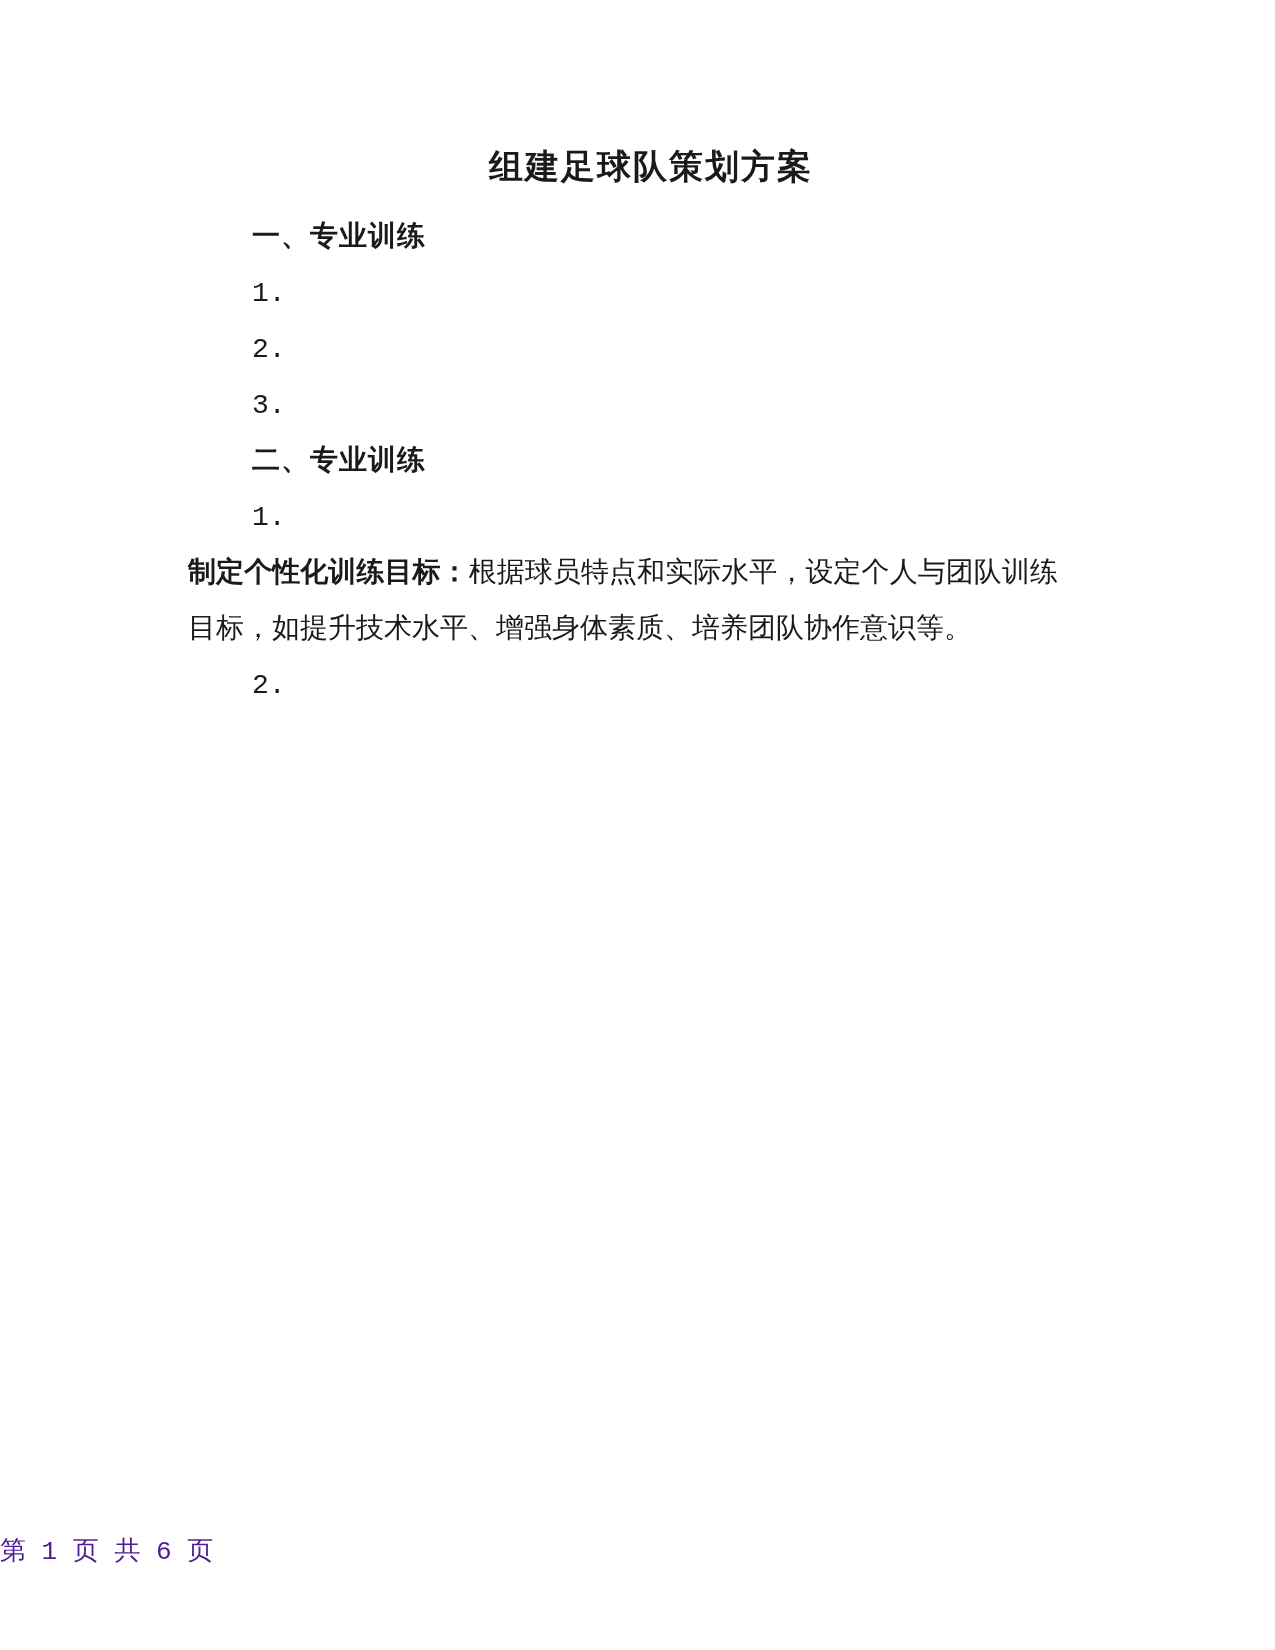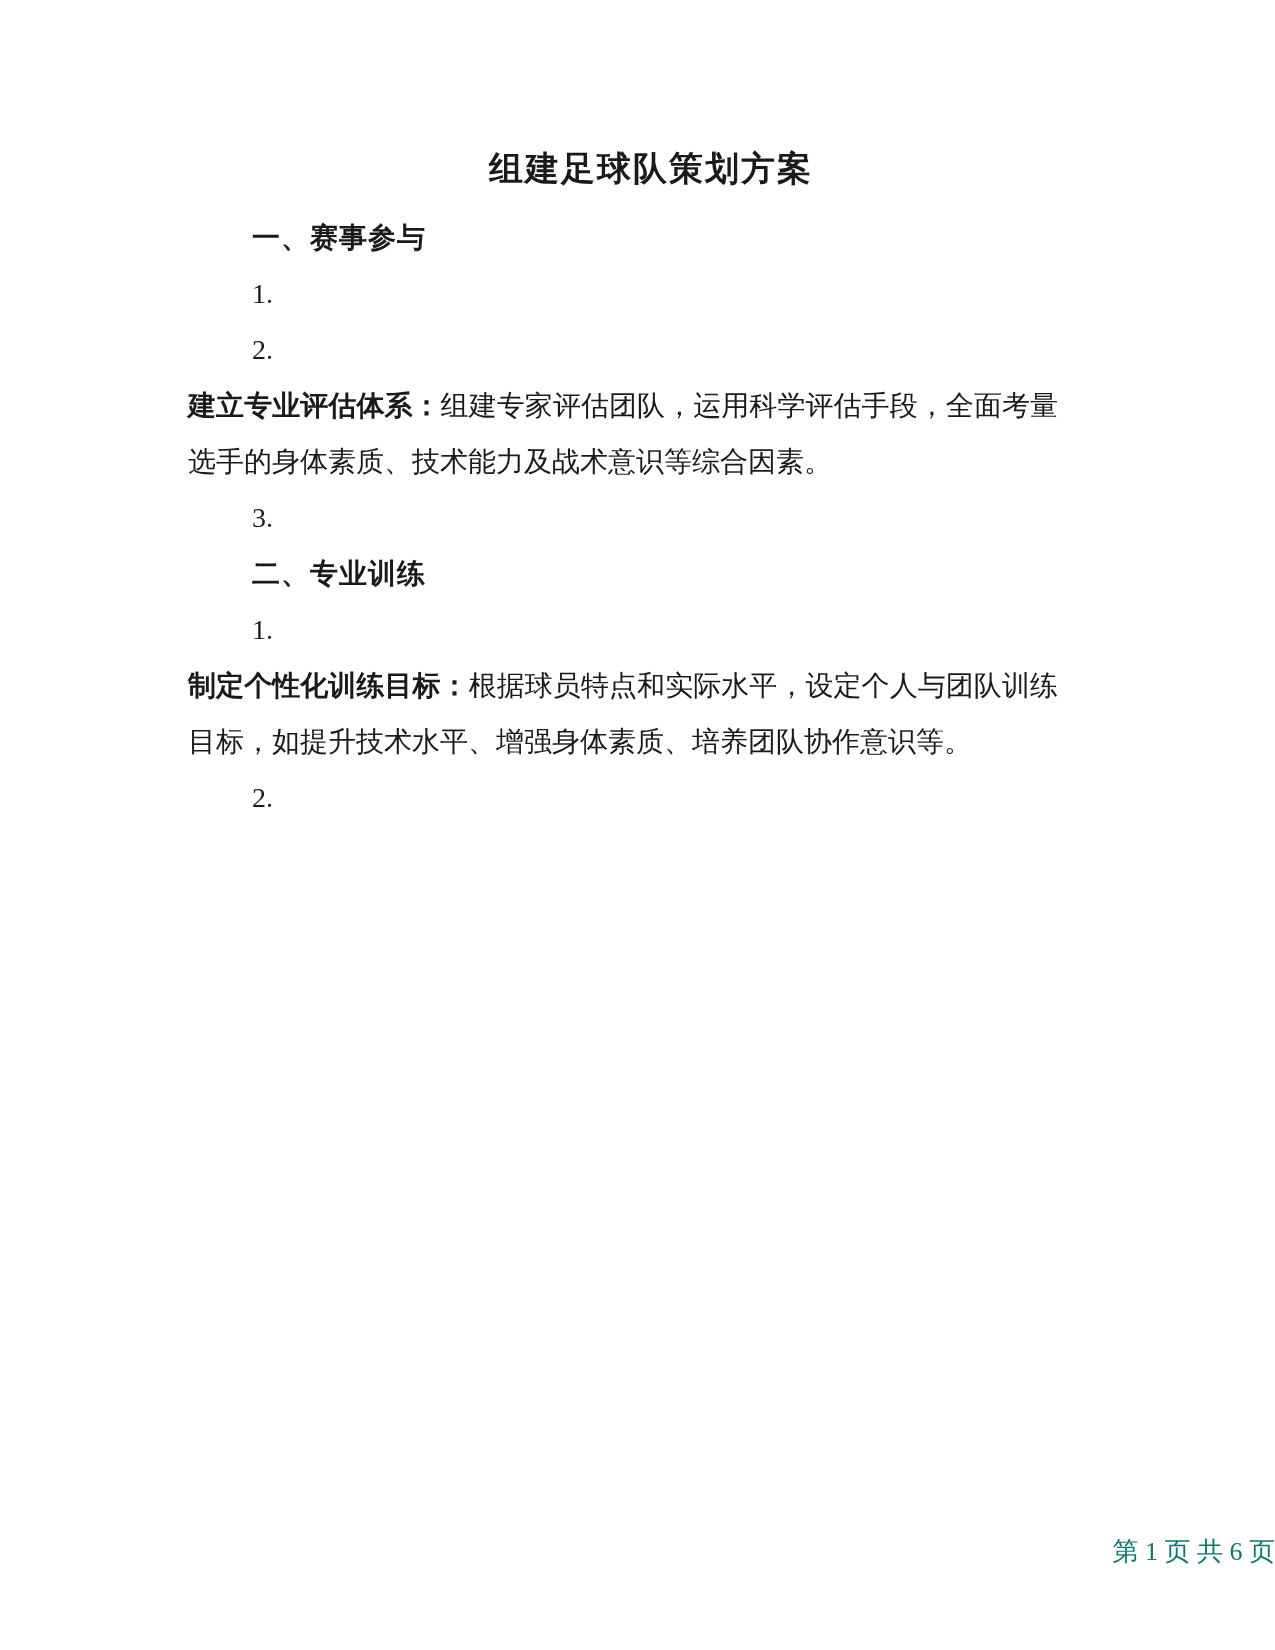--- a/index.html
+++ b/index.html
@@ -7,21 +7,21 @@
     padding: 0;
     background: #ffffff;
   }
   .page {
     position: relative;
     width: 1275px;
     height: 1650px;
     background: #ffffff;
     box-sizing: border-box;
     padding: 146px 217px 0 188px;
-    font-family: Liberation Serif, serif;
+    font-family: Liberation Mono, monospace;
     color: #1a1a1a;
     overflow: hidden;
   }
   .doc-title {
     font-size: 34px;
     line-height: 46px;
     font-weight: 700;
     text-align: center;
     margin: 0 0 18px 0;
     padding-left: 56px;
@@ -55,40 +55,39 @@
   }
   .blank-underline {
     letter-spacing: 0;
     text-decoration: underline;
   }
   .page-footer {
     position: absolute;
     left: 0;
     top: 1536px;
     width: 1275px;
-    text-align: right;
+    text-align: left;
     font-size: 26px;
     line-height: 32px;
-    color: #0f766e;
+    color: #4c1d95;
   }
 </style>
 </head>
 <body>
 
 <div class="page">
 
   <h1 class="doc-title">组建足球队策划方案</h1>
 
 
-  <p class="section-heading">一、赛事参与</p>
+  <p class="section-heading">一、专业训练</p>
 
   <p class="item-num">1.</p>
 
   <p class="item-num">2.</p>
-  <p class="para"><span class="run-label">建立专业评估体系：</span><span>组建专家评估团队，运用科学评估手段，全面考量选手的身体素质、技术能力及战术意识等综合因素。</span></p>
 
   <p class="item-num">3.</p>
 
   <p class="section-heading">二、专业训练</p>
 
   <p class="item-num">1.</p>
   <p class="para"><span class="run-label">制定个性化训练目标：</span><span>根据球员特点和实际水平，设定个人与团队训练目标，如提升技术水平、增强身体素质、培养团队协作意识等。</span></p>
 
   <p class="item-num">2.</p>
 

